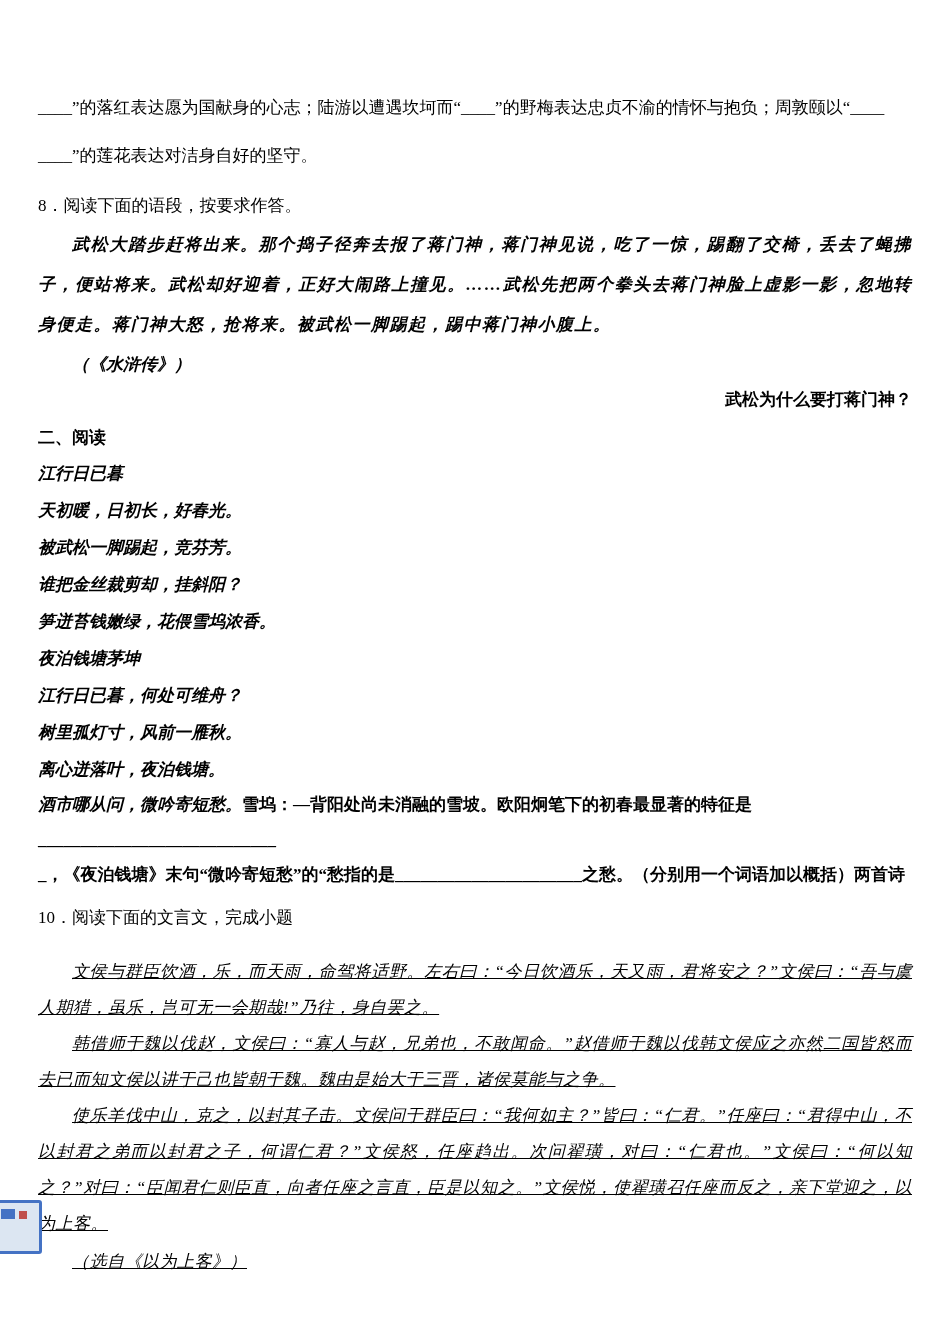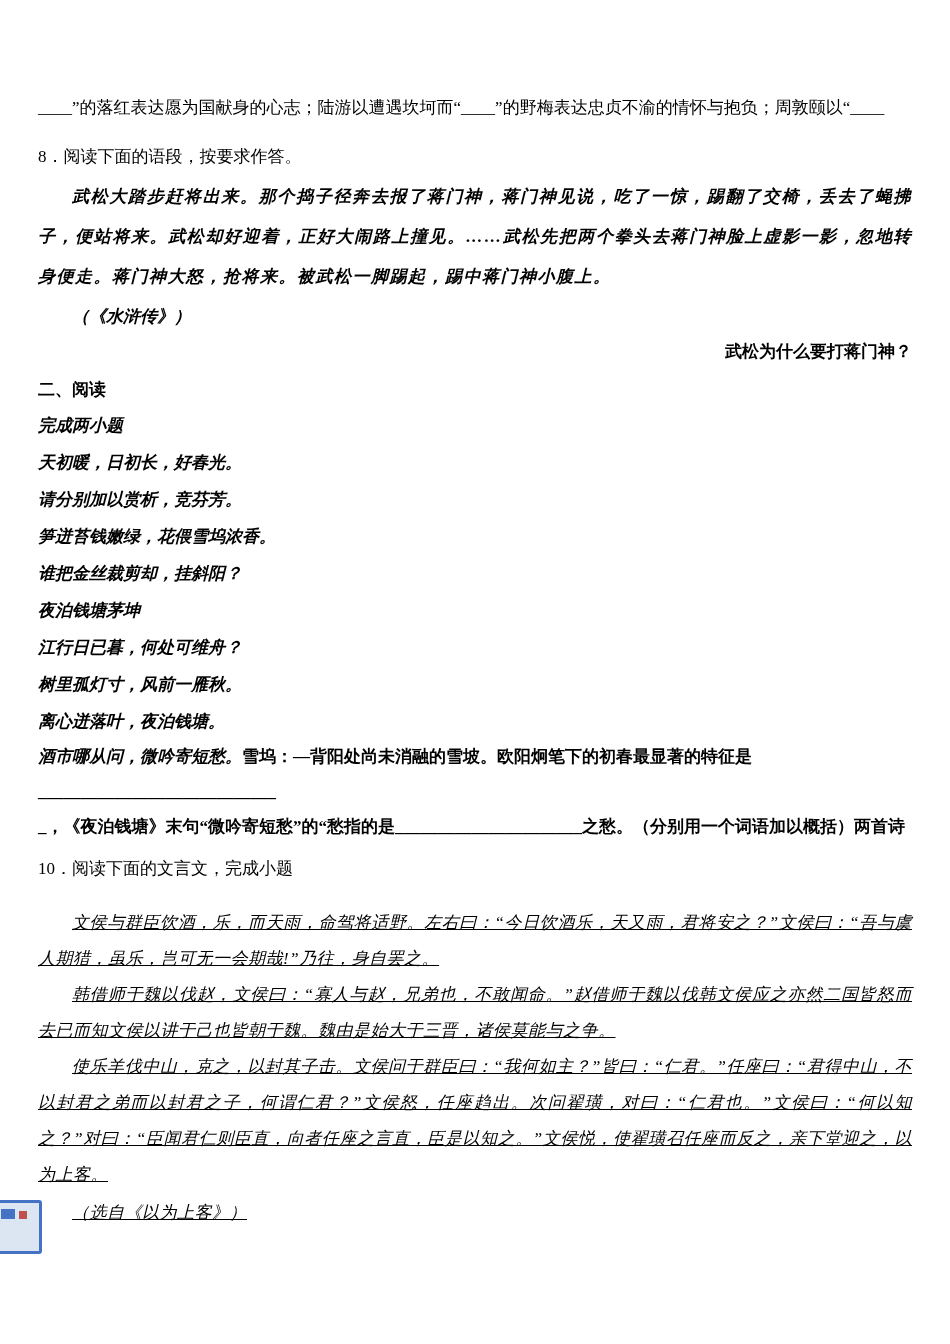--- a/index.html
+++ b/index.html
@@ -88,39 +88,40 @@
     background: #c0504d;
   }
 </style>
 </head>
 <body>
 
 <div class="page">
 
   <div>
     <p class="q7-line">____”的落红表达愿为国献身的心志；陆游以遭遇坎坷而“____”的野梅表达忠贞不渝的情怀与抱负；周敦颐以“____</p>
+    <p class="q7-line">____”的莲花表达对洁身自好的坚守。</p>
   </div>
 
   <div>
     <p class="prompt">8．阅读下面的语段，按要求作答。</p>
     <p class="passage kt-b">武松大踏步赶将出来。那个捣子径奔去报了蒋门神，蒋门神见说，吃了一惊，踢翻了交椅，丢去了蝇拂子，便站将来。武松却好迎着，正好大闹路上撞见。……武松先把两个拳头去蒋门神脸上虚影一影，忽地转身便走。蒋门神大怒，抢将来。被武松一脚踢起，踢中蒋门神小腹上。</p>
     <p class="src-line kt-b indent2">（《水浒传》）</p>
     <p class="q-bold">武松为什么要打蒋门神？</p>
   </div>
 
   <p class="section-heading">二、阅读</p>
 
   <div>
 
     <div>
-      <p class="poem-line kt-b">完成两小题</p>
+      <p class="poem-line kt-b">江行日已暮</p>
       <p class="poem-line kt-b">天初暖，日初长，好春光。</p>
-      <p class="poem-line kt-b">请分别加以赏析，竞芬芳。</p>
+      <p class="poem-line kt-b">被武松一脚踢起，竞芬芳。</p>
+      <p class="poem-line kt-b">谁把金丝裁剪却，挂斜阳？</p>
       <p class="poem-line kt-b">笋迸苔钱嫩绿，花偎雪坞浓香。</p>
-      <p class="poem-line kt-b">谁把金丝裁剪却，挂斜阳？</p>
     </div>
 
     <div>
       <p class="poem-line kt-b">夜泊钱塘茅坤</p>
       <p class="poem-line kt-b">江行日已暮，何处可维舟？</p>
       <p class="poem-line kt-b">树里孤灯寸，风前一雁秋。</p>
       <p class="poem-line kt-b">离心迸落叶，夜泊钱塘。</p>
     </div>
 
     <div class="mixed-block">

